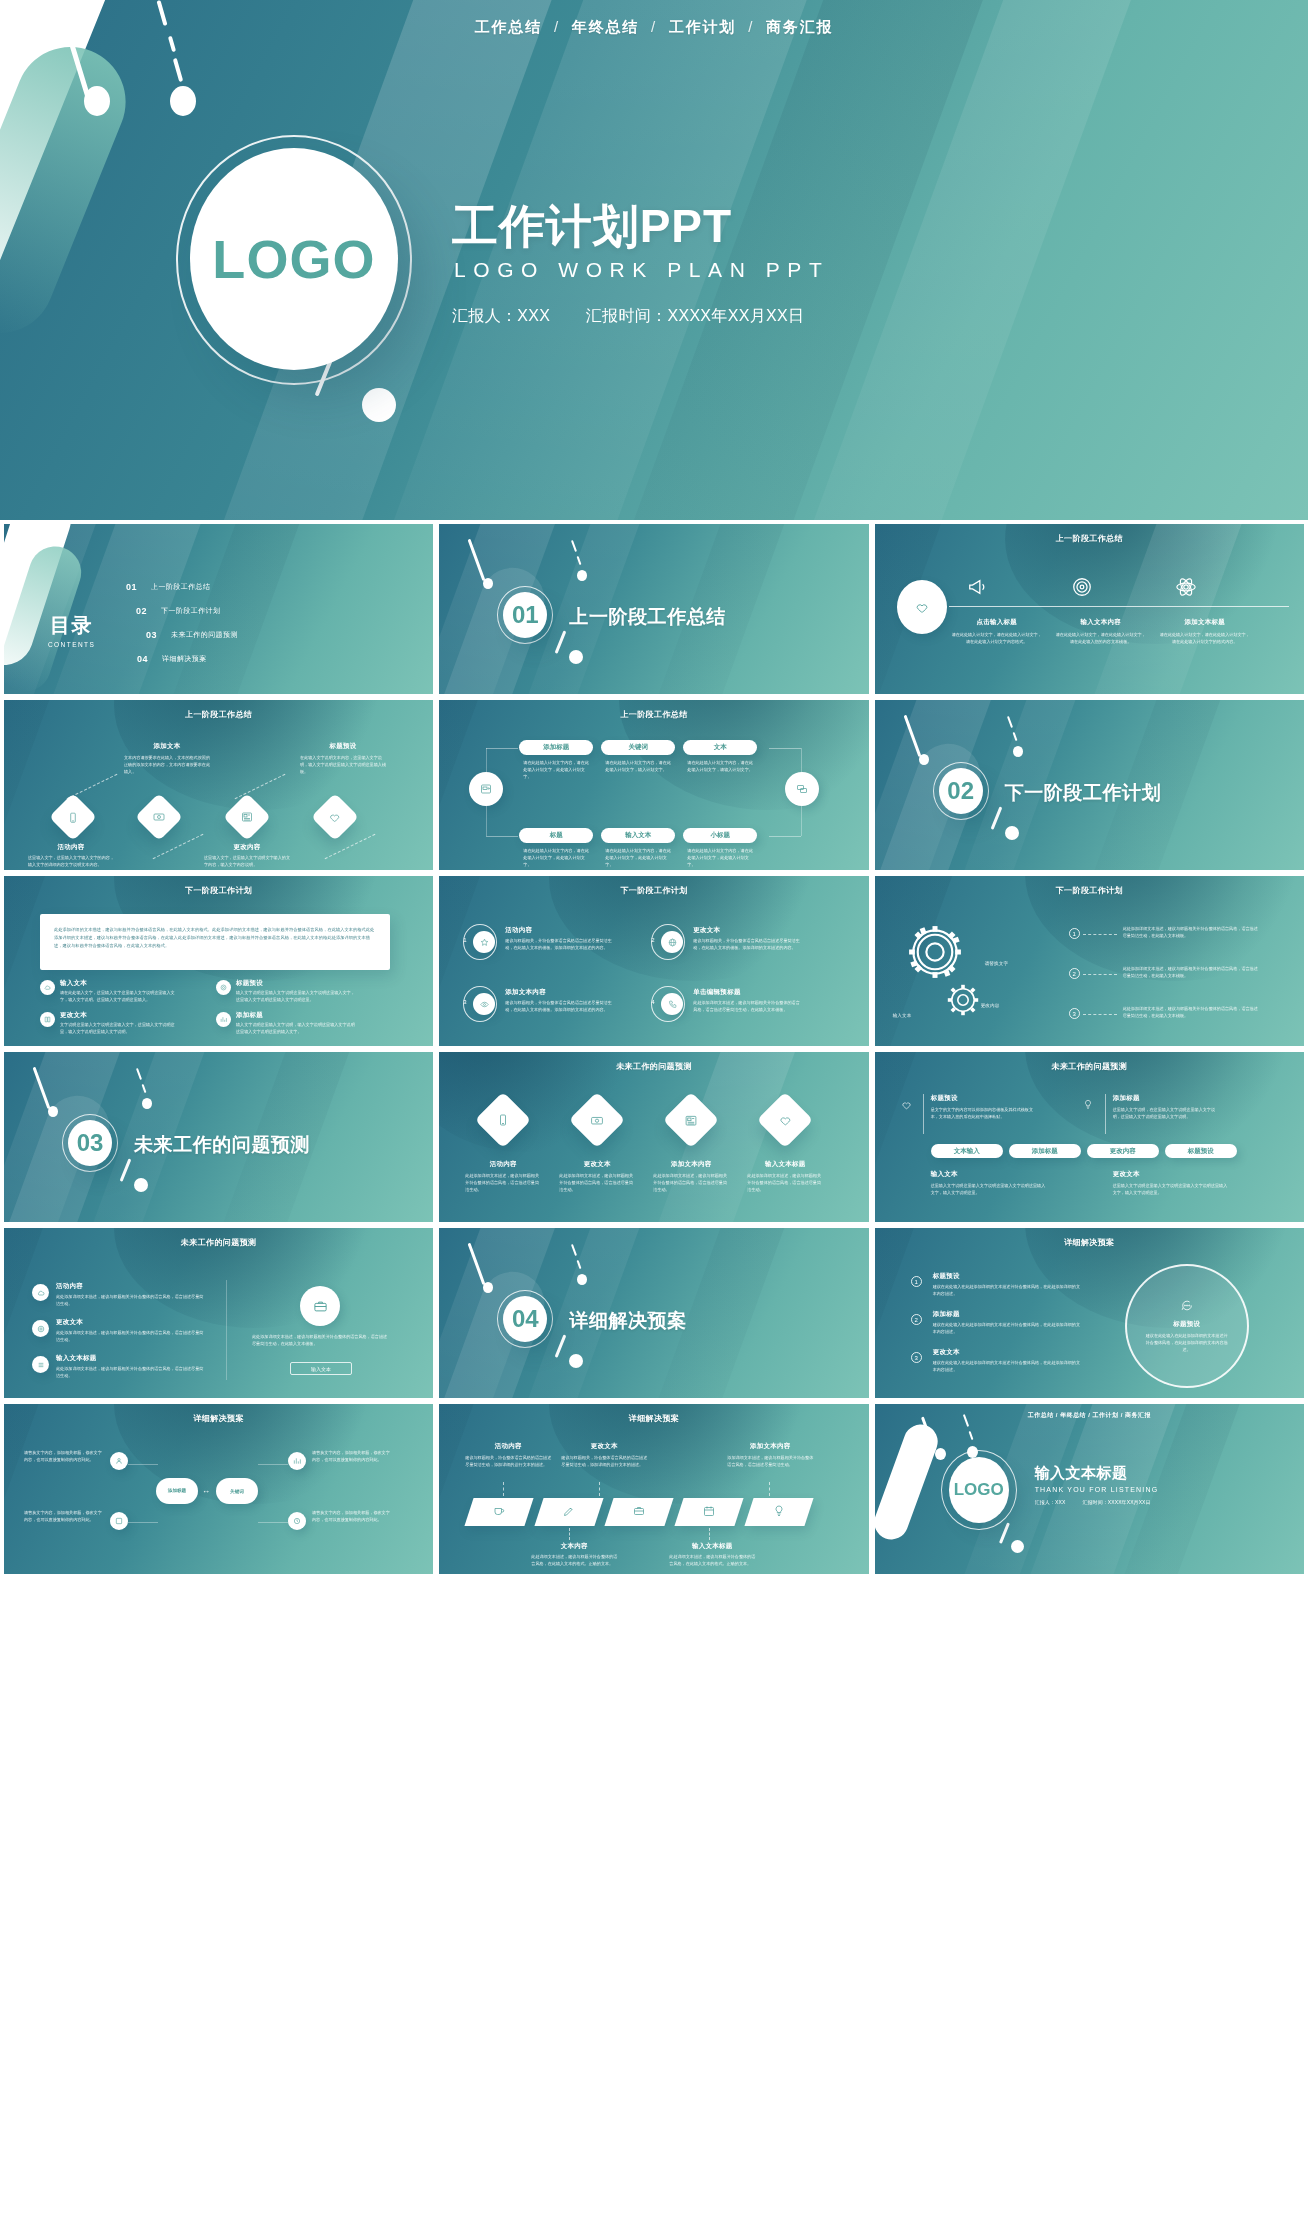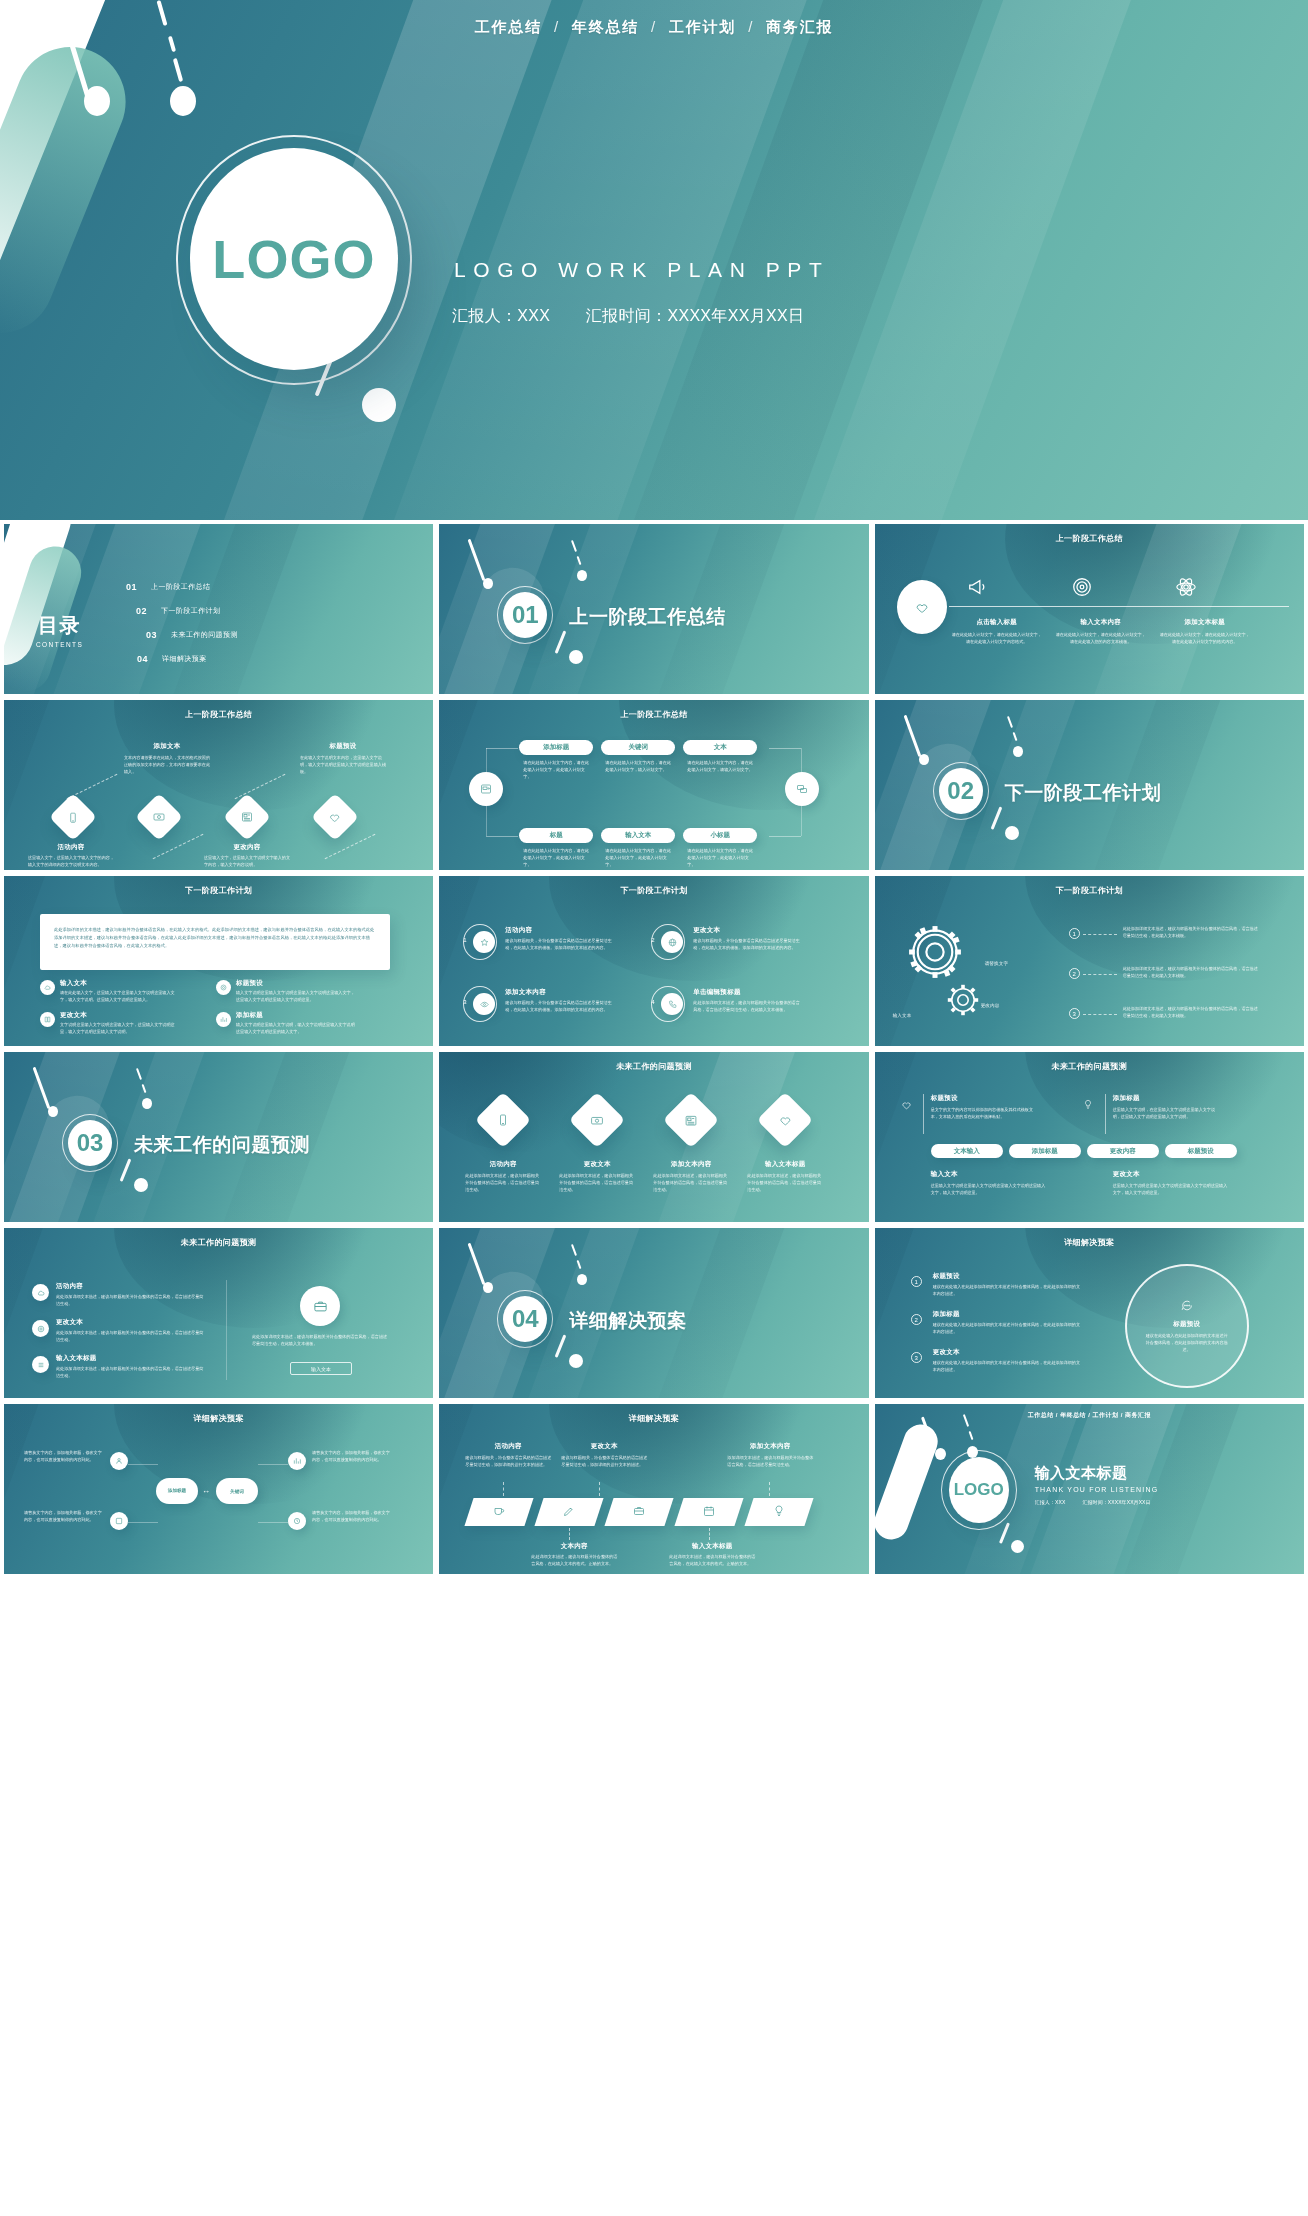--- a/index.html
+++ b/index.html
@@ -204,39 +204,40 @@
       <span>工作计划</span>
       <span class="sep">/</span>
       <span>商务汇报</span>
     </div>
 
     <div class="logo-ring"></div>
     <div class="logo-circle">
       <span class="logo-text">LOGO</span>
     </div>
 
+    <div class="title">工作计划PPT</div>
     <div class="subtitle">LOGO WORK PLAN PPT</div>
     <div class="meta">
       <b>汇报人：XXX</b>
       <span class="gap"></span>
       <b>汇报时间：XXXX年XX月XX日</b>
     </div>
   </div>
 
   <div class="grid">
 
     <div class="slide thumb">
       <div class="bg">
         <div class="band" style="left:55px; width:52px; opacity:.45;"></div>
         <div class="band soft" style="left:130px; width:80px;"></div>
         <div class="band dark" style="left:250px; width:60px; opacity:.35;"></div>
         <div class="pin" style="left:-10px; top:-36px; width:58px; height:180px; transform:rotate(18deg); border-radius:30px;"></div>
         <div class="pinshadow" style="left:10px; top:20px; width:52px; height:150px; transform:rotate(18deg); border-radius:30px; background:linear-gradient(180deg,rgba(140,205,192,.85),rgba(140,205,192,0));"></div>
       </div>
-      <div class="mulu" style="left:32px; top:88px; text-align:center;">
+      <div class="mulu" style="left:44px; top:88px; text-align:center;">
         <div class="cn">目录</div>
         <div class="en">CONTENTS</div>
       </div>
       <div class="tocrow" style="left:122px; top:58px;">
         <span class="contents-num">01</span>
         <span class="contents-lbl">上一阶段工作总结</span>
       </div>
       <div class="tocrow" style="left:132px; top:82px;">
         <span class="contents-num">02</span>
         <span class="contents-lbl">下一阶段工作计划</span>

